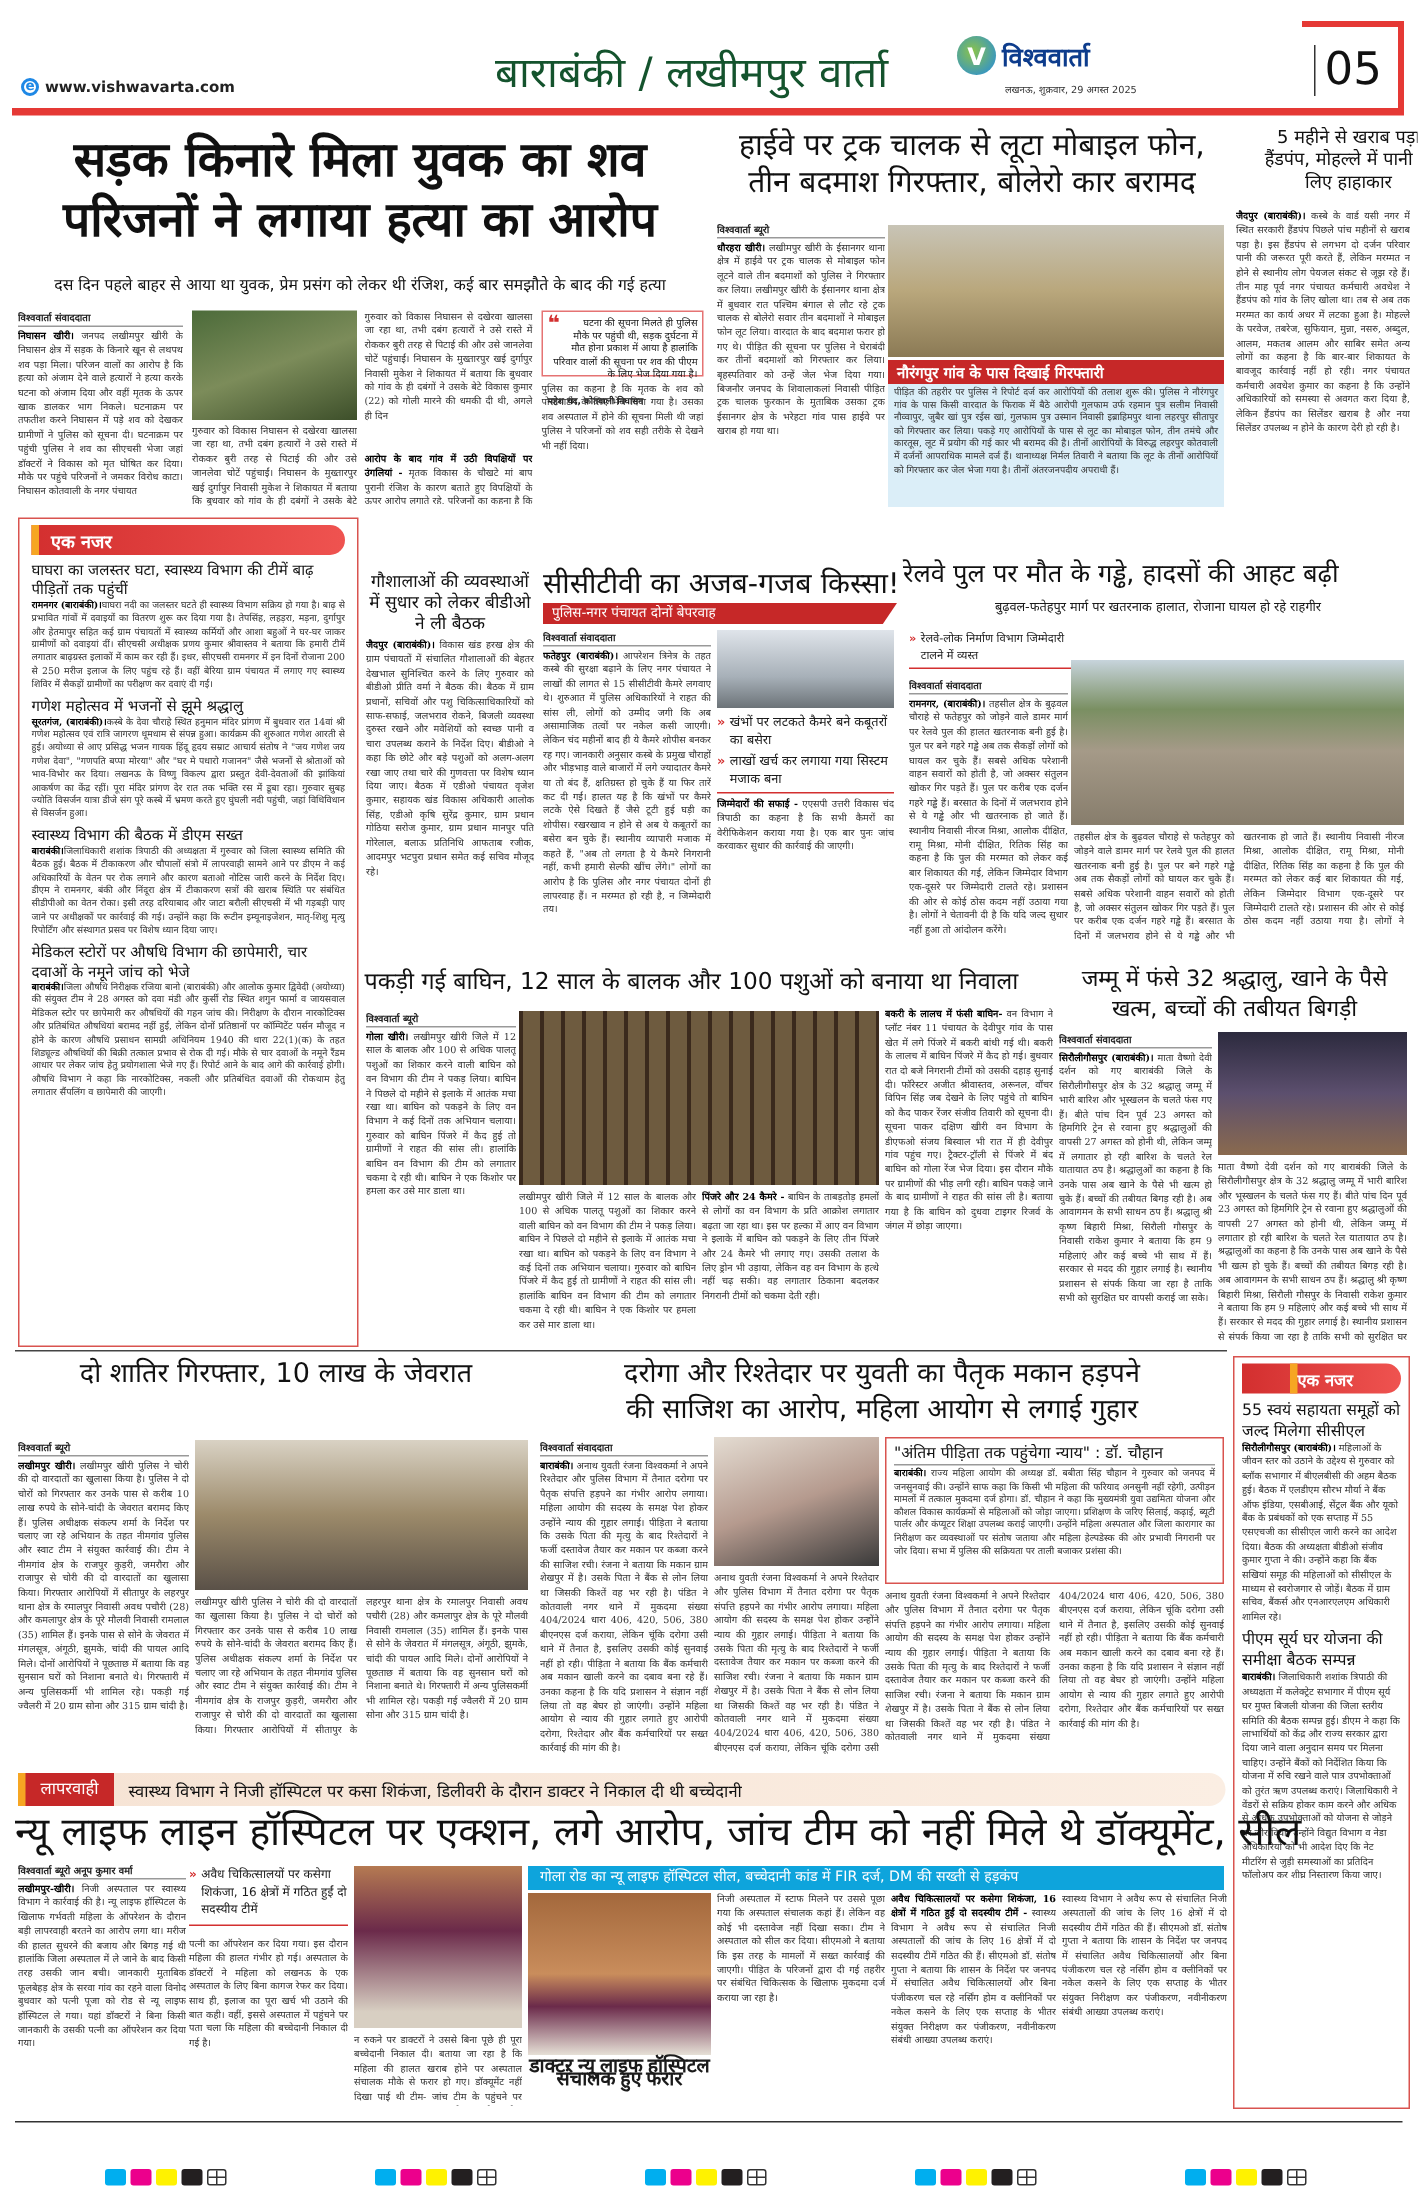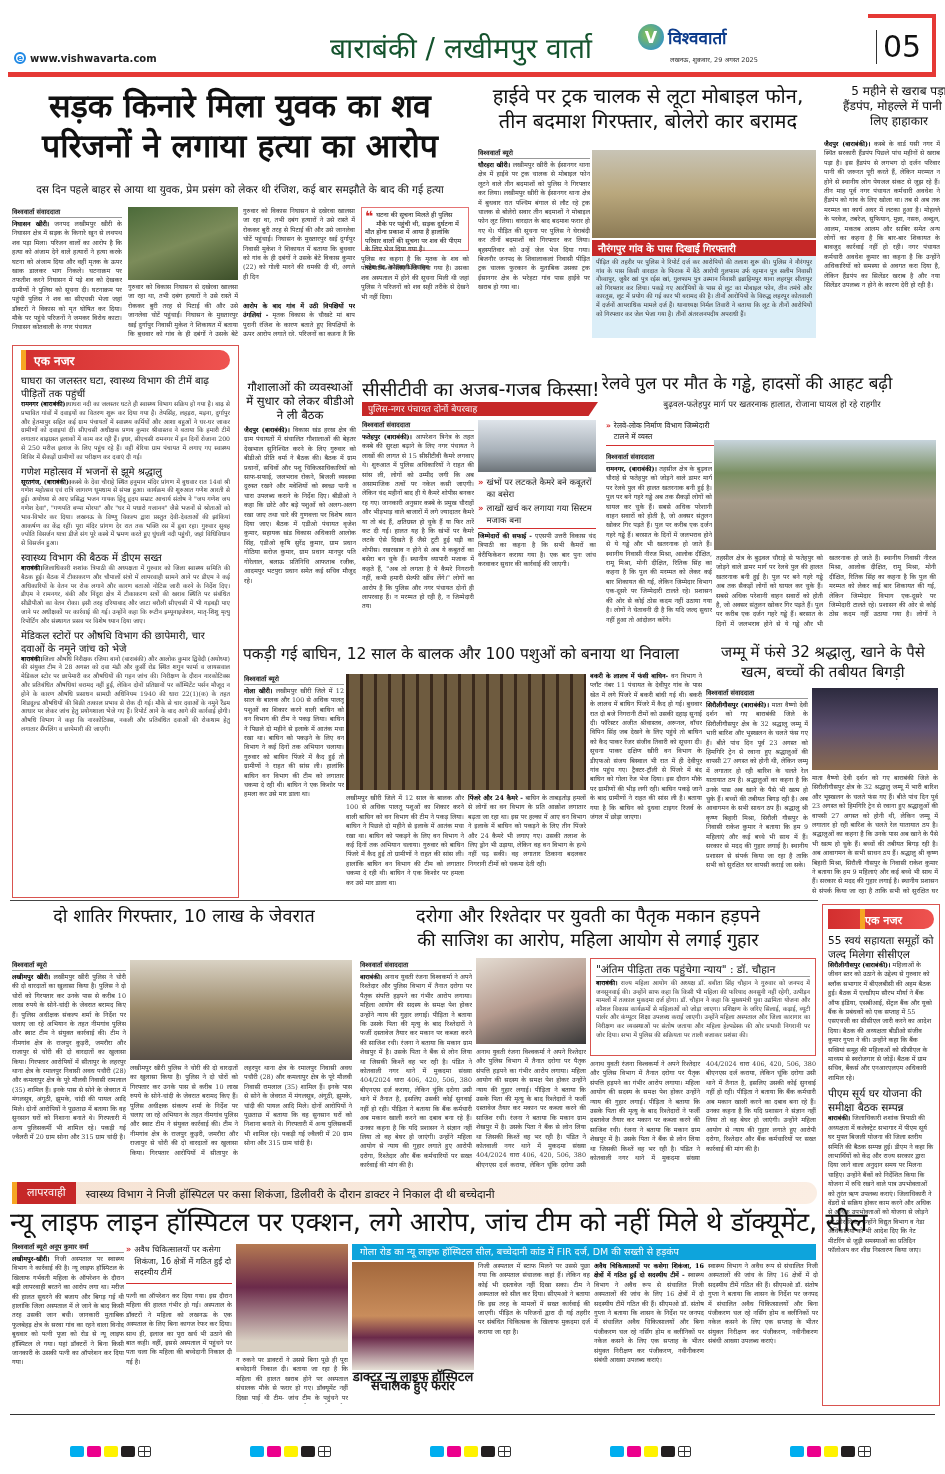--- a/index.html
+++ b/index.html
@@ -64,21 +64,21 @@
 </div>
 <div class="abs photo" style="left:128px;top:207px;width:110px;height:73px;background:linear-gradient(160deg,#4c6b3a,#7c8c5a 50%,#3d4f2a);"></div>
 <div class="abs col" style="left:128px;top:283px;width:110px;height:54px;">
   <p class="body-text">गुरुवार को विकास निघासन से दखेरवा खालसा जा रहा था, तभी दबंग हत्यारों ने उसे रास्ते में रोककर बुरी तरह से पिटाई की और उसे जानलेवा चोटें पहुंचाईं। निघासन के मुख्तारपुर खई दुर्गापुर निवासी मुकेश ने शिकायत में बताया कि बुधवार को गांव के ही दबंगों ने उसके बेटे विकास कुमार (22) को गोली मारने की धमकी दी थी, अगले ही दिन</p>
 </div>
 <div class="abs col" style="left:243px;top:207px;width:112px;height:130px;">
   <p class="body-text">गुरुवार को विकास निघासन से दखेरवा खालसा जा रहा था, तभी दबंग हत्यारों ने उसे रास्ते में रोककर बुरी तरह से पिटाई की और उसे जानलेवा चोटें पहुंचाईं। निघासन के मुख्तारपुर खई दुर्गापुर निवासी मुकेश ने शिकायत में बताया कि बुधवार को गांव के ही दबंगों ने उसके बेटे विकास कुमार (22) को गोली मारने की धमकी दी थी, अगले ही दिन</p>
 </div>
 <div class="abs pinkquote" style="left:361px;top:207px;width:108px;height:44px;padding:3px;">
   <span style="color:#d32f2f;font-weight:bold;font-size:14px;line-height:10px;float:left;margin-right:3px;">❝</span>
-  <span style="font-size:6.5px;line-height:8.6px;display:block;">घटना की सूचना मिलते ही पुलिस मौके पर पहुंची थी, सड़क दुर्घटना में मौत होना प्रकाश में आया है हालांकि परिवार वालों की सूचना पर शव की पीएम के लिए भेज दिया गया है।</span>
+  <span style="font-size:6.5px;line-height:8.6px;display:block;text-align:right;">घटना की सूचना मिलते ही पुलिस मौके पर पहुंची थी, सड़क दुर्घटना में मौत होना प्रकाश में आया है हालांकि परिवार वालों की सूचना पर शव की पीएम के लिए भेज दिया गया है।</span>
   <span style="font-size:6px;font-weight:bold;">महेश चंद, कोतवाली निघासन</span>
 </div>
 <div class="abs col" style="left:243px;top:302px;width:112px;height:34px;">
   <p class="body-text"><span class="dateline">आरोप के बाद गांव में उठी विपक्षियों पर उंगलियां -</span> <span>मृतक विकास के चौखटे मां बाप पुरानी रंजिश के कारण बताते हुए विपक्षियों के ऊपर आरोप लगाते रहे, परिजनों का कहना है कि कुछ देर पहले विकास घर से निकला था।</span></p>
 </div>
 <div class="abs col" style="left:361px;top:255px;width:108px;height:82px;">
   <p class="body-text">पुलिस का कहना है कि मृतक के शव को पोस्टमार्टम के लिए भेज दिया गया है। उसका शव अस्पताल में होने की सूचना मिली थी जहां पुलिस ने परिजनों को शव सही तरीके से देखने भी नहीं दिया।</p>
 </div>
 
 <div class="abs" style="left:478px;top:84px;width:340px;">

